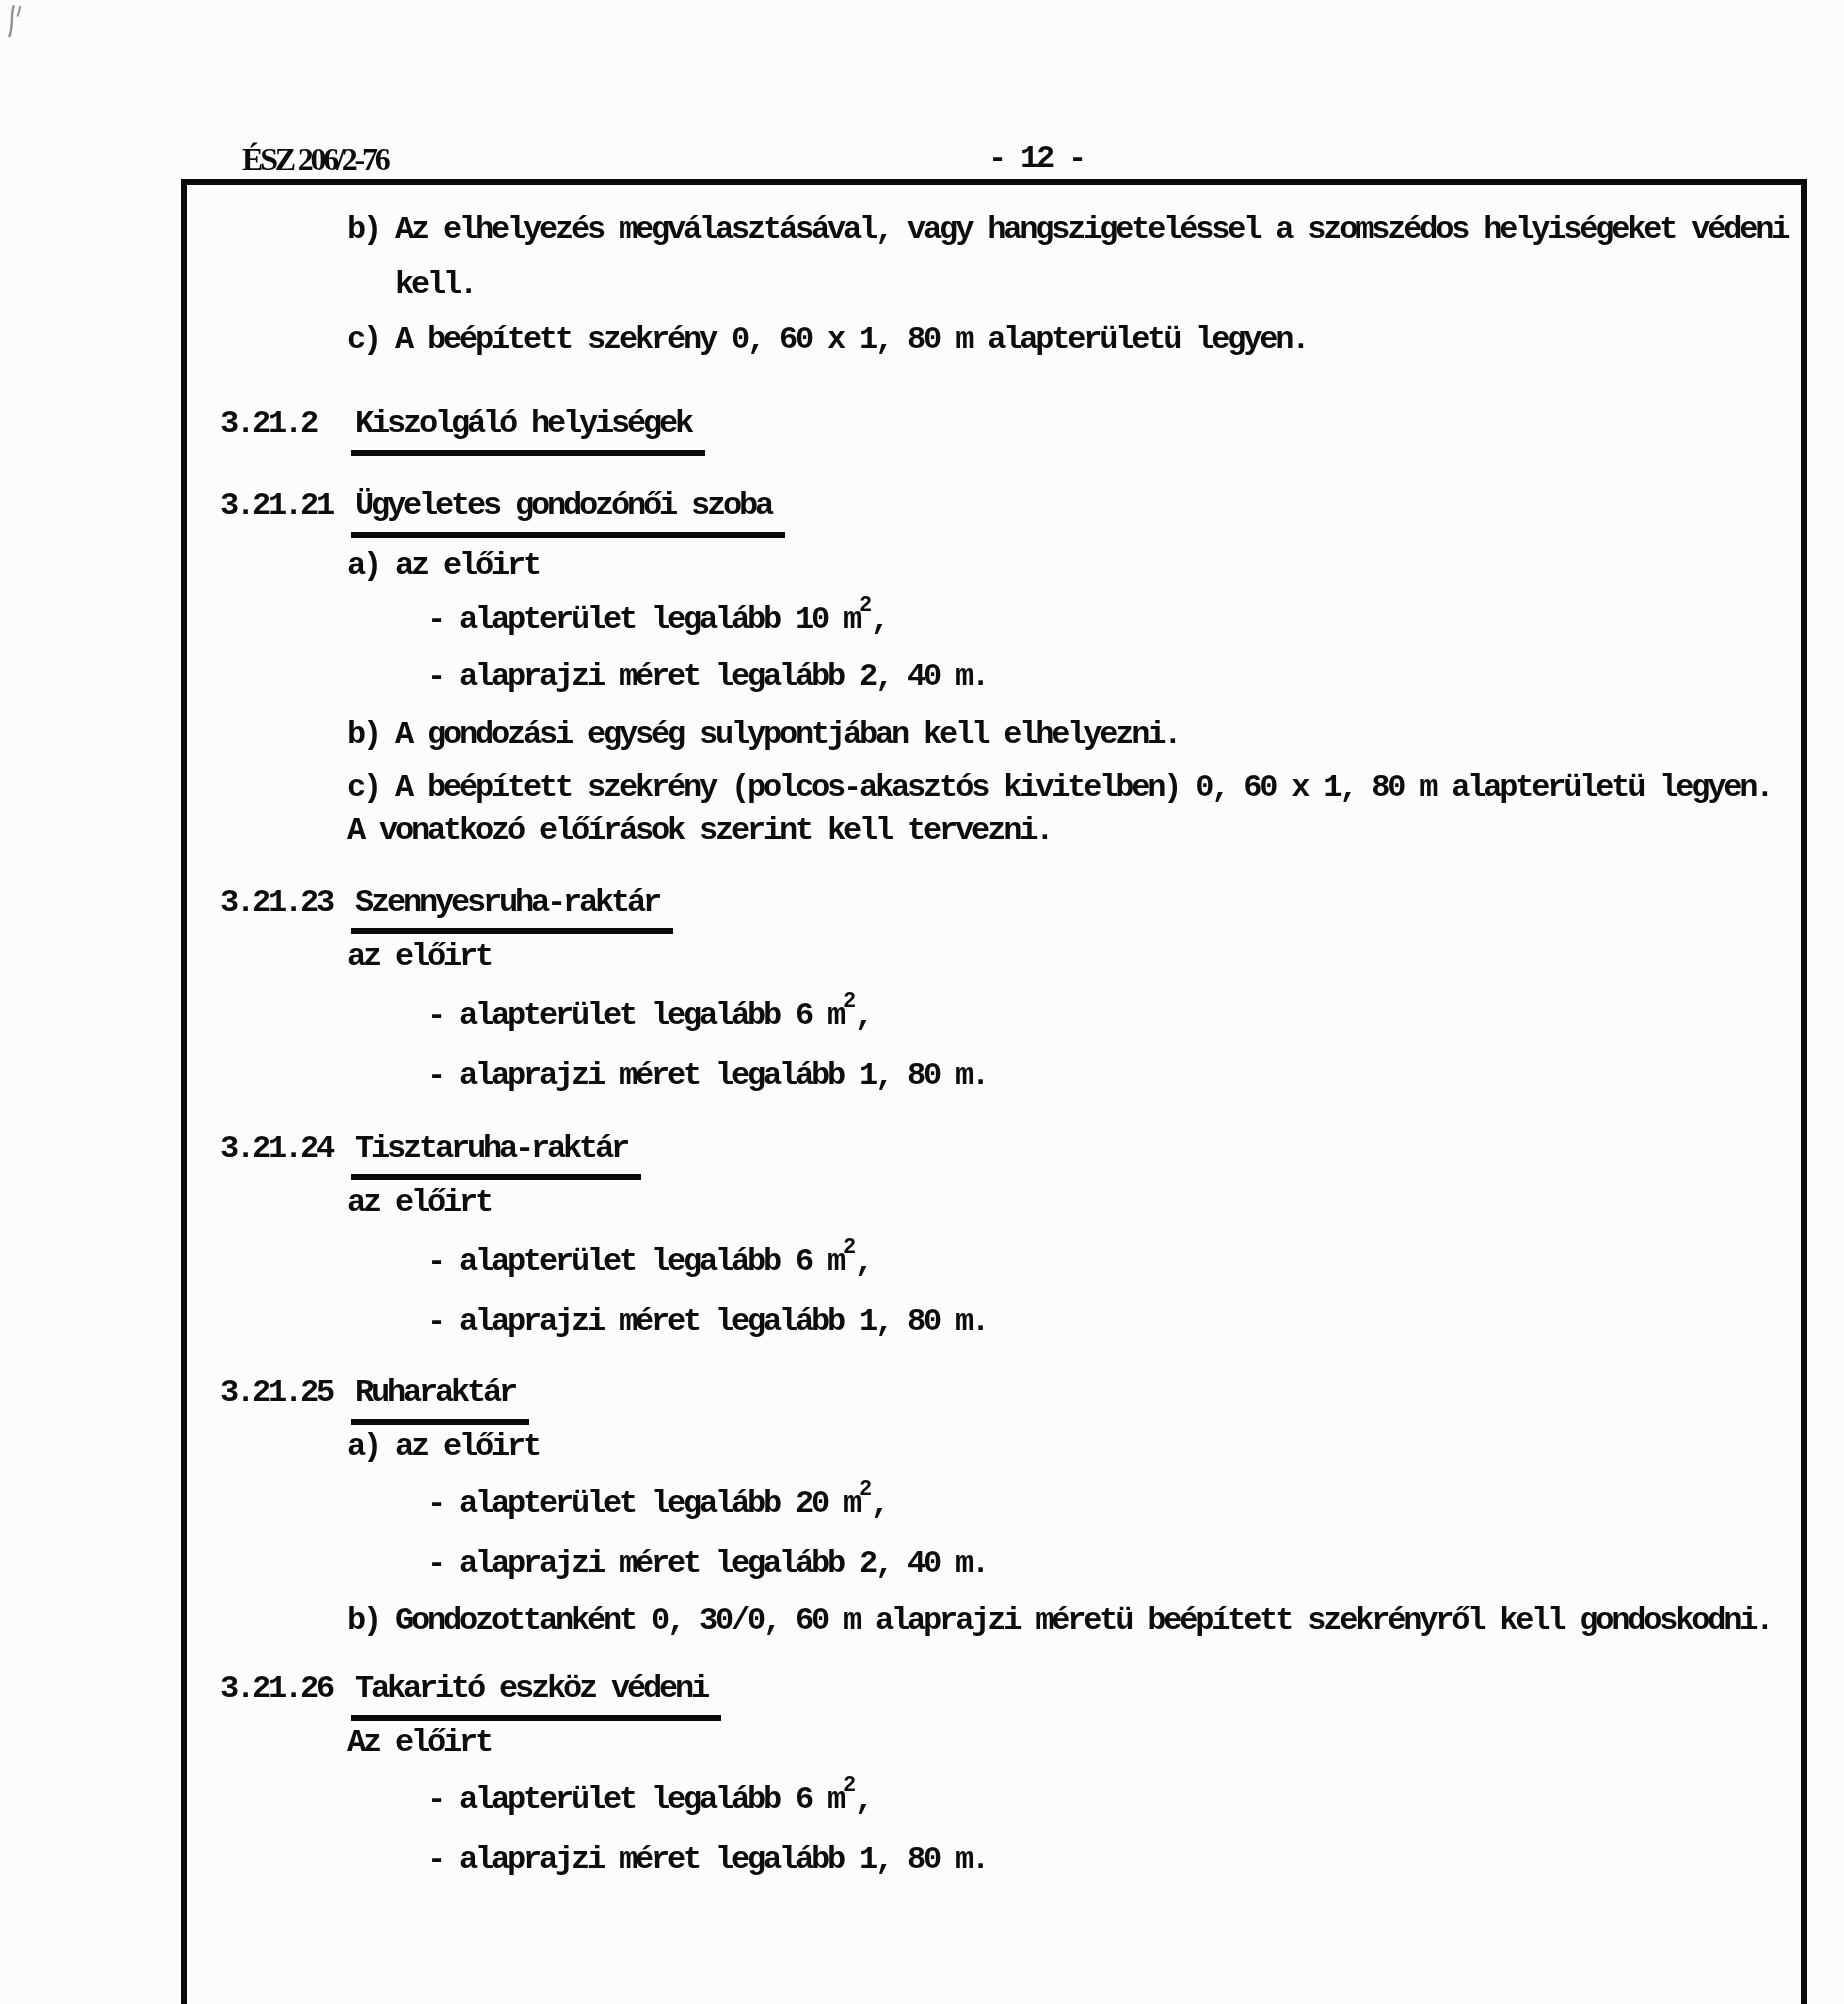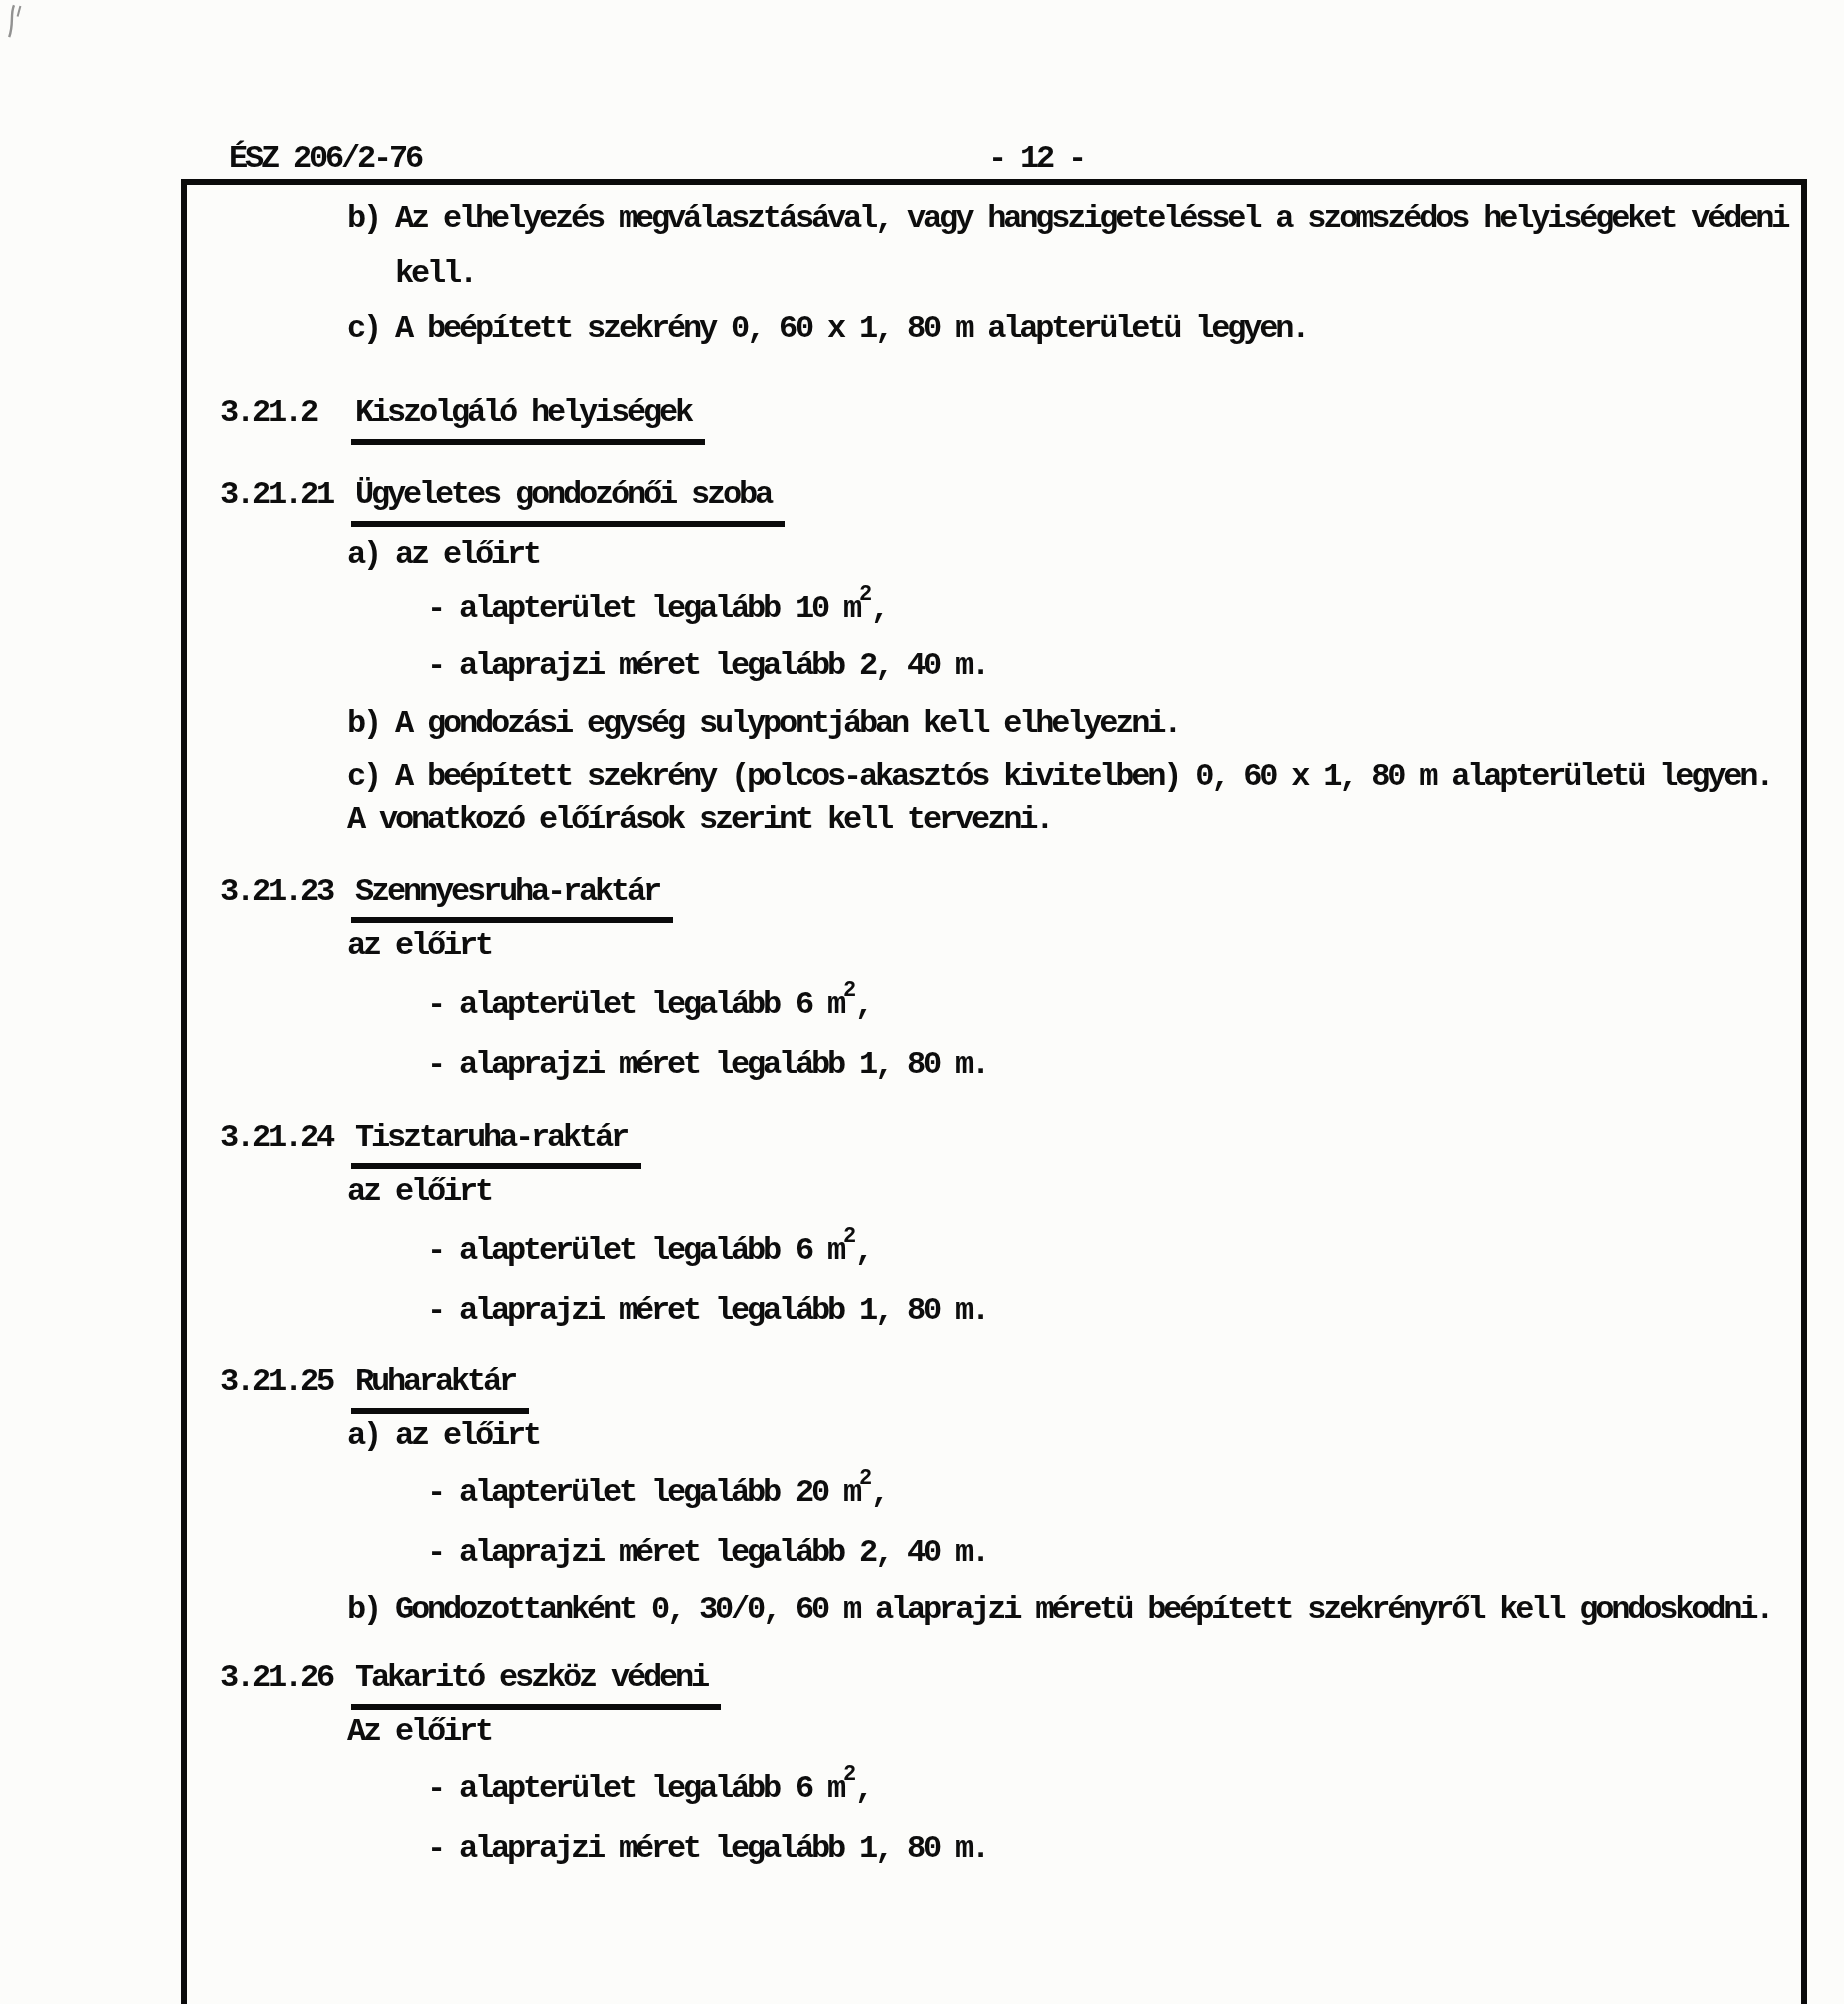--- a/index.html
+++ b/index.html
@@ -11,31 +11,31 @@
     color: #0d0d0d;
     position: relative;
   }
   .line {
     font-size: 32px;
     letter-spacing: -3.2px;
     line-height: 40px;
     white-space: nowrap;
   }
   .page-header-item { position: absolute; top: 139px; }
-  .doc-ref { left: 229px; }
+  .doc-ref { left: 242px; font-family: Liberation Serif, serif; }
   .page-num { left: 988px; }
   .doc-box {
     position: absolute;
     left: 181px; top: 179px;
     width: 1626px; height: 2255px;
     border: 6.4px solid #0b0b0b;
     box-sizing: border-box;
     background: transparent;
   }
-  .content { padding: 14px 12px 0 33px; }
+  .content { padding: 25px 12px 0 33px; }
   .num { display: inline-block; width: 135px; }
   .title {
     display: inline-block;
     border-bottom: 6.4px solid #0b0b0b;
     padding: 0 13.6px 5.6px 4px;
     margin-left: -4px;
   }
   .item { margin-left: 127px; }
   .cont { margin-left: 175px; }
   .para { margin-left: 127px; }

